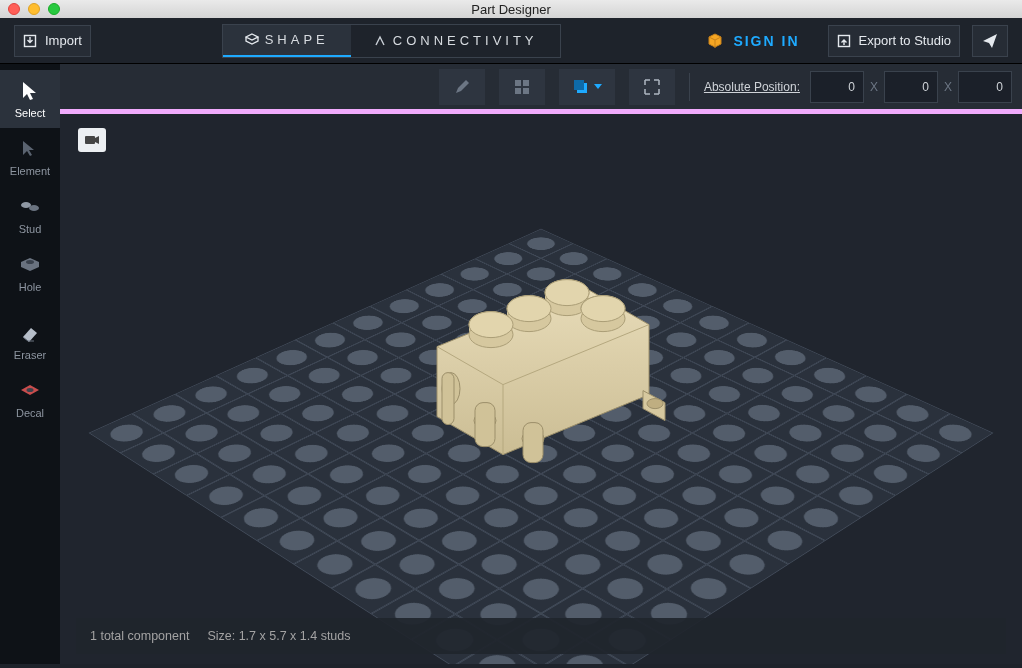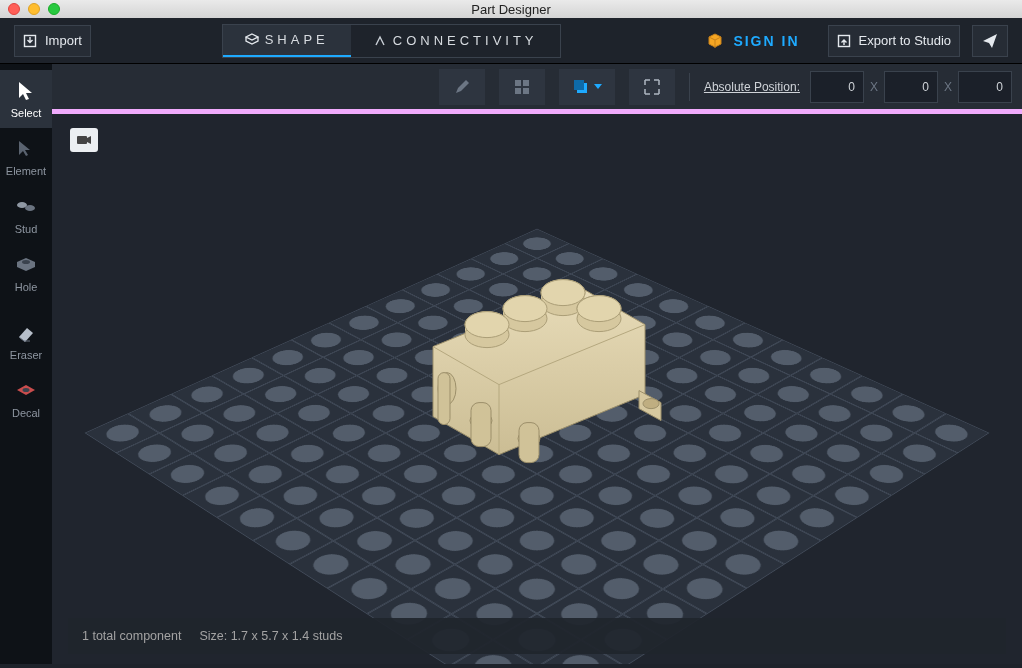--- a/index.html
+++ b/index.html
@@ -19,21 +19,21 @@
   .btn { height:32px; padding:0 8px; border:1px solid #3a424d; background:#262c35; color:#e5e9ee; font-size:13px; display:flex; align-items:center; gap:8px; cursor:pointer;}
   .btn svg, .topbar svg {flex-shrink:0;}
   .spacer{flex:1;}
   .tabs { display:flex; border:1px solid #3a424d;}
   .tab { height:32px; padding:0 22px; display:flex; align-items:center; gap:6px; font-size:13px; letter-spacing:4px; color:#d7dbe0; cursor:pointer;}
   .tab.active { background:#2b323c; border-bottom:2px solid #1eaaff;}
   .signin { color:#1eaaff; font-weight:600; letter-spacing:2px; font-size:14px; display:flex; align-items:center; gap:10px; padding:0 16px; cursor:pointer;}
 
   
   .app { display:flex; height:calc(668px - 22px - 46px);}
-  .sidebar { width:52px; background:#0e1217; display:flex; flex-direction:column; align-items:center; padding-top:6px;}
+  .sidebar { width:60px; background:#0e1217; display:flex; flex-direction:column; align-items:center; padding-top:6px;}
   .tool { width:64px; height:58px; display:flex; flex-direction:column; align-items:center; justify-content:center; gap:4px; cursor:pointer; color:#8d95a0;}
   .tool.active{ background:#2b323c; color:#fff;}
   .tool .icon { width:28px; height:24px; display:flex; align-items:center; justify-content:center;}
   .tool .lbl { font-size:11px;}
 
   
   .main { flex:1; background:#20252e; position:relative;}
   .subbar { height:50px; background:#262c35; display:flex; align-items:center; padding:0 10px; gap:14px; justify-content:flex-end; border-bottom:5px solid #f0abfc;}
   .iconbtn { width:46px; height:36px; background:#2e3540; display:flex; align-items:center; justify-content:center; color:#6c7684; cursor:pointer;}
   .posgrp{display:flex;align-items:center;gap:6px;}

